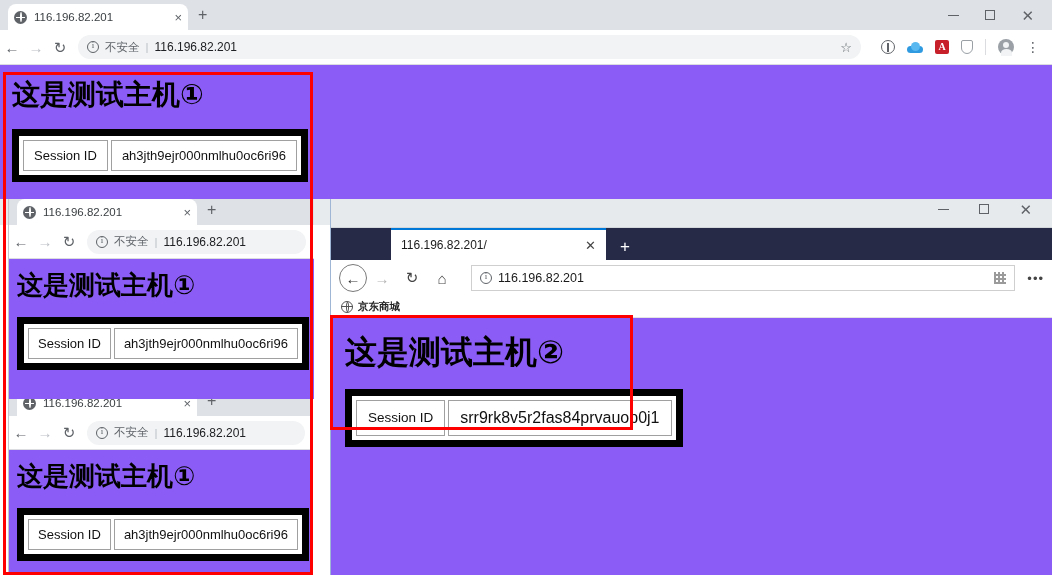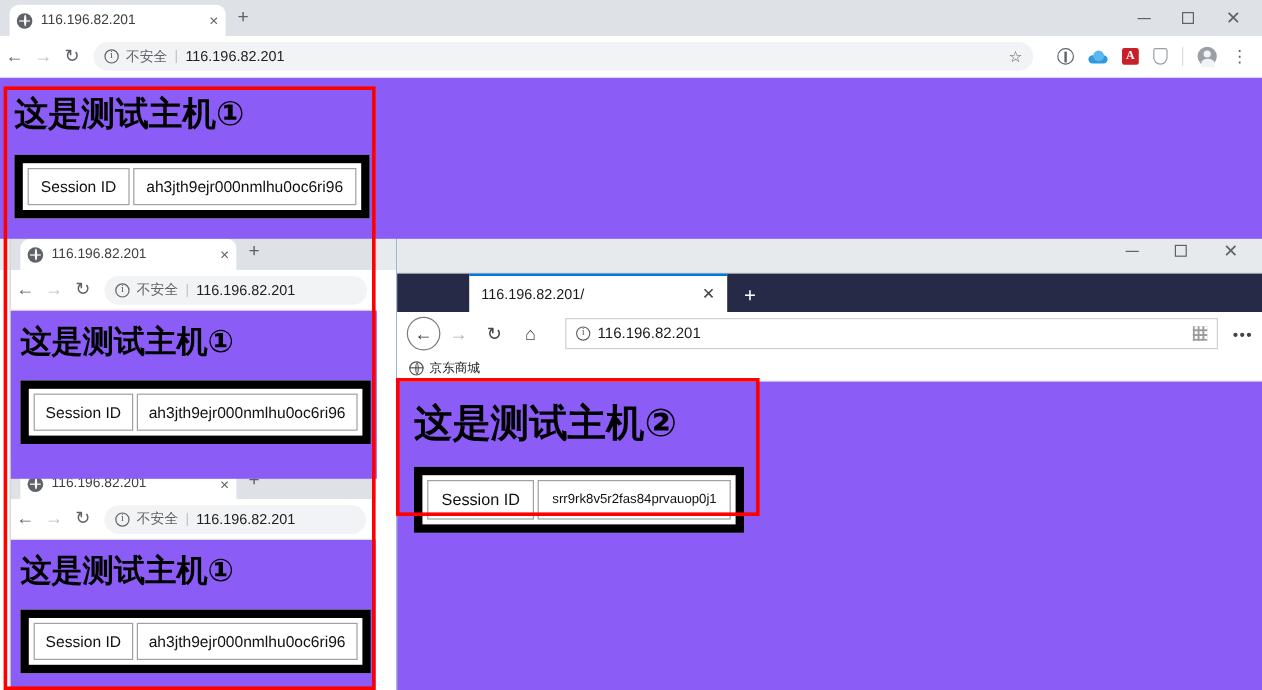--- a/index.html
+++ b/index.html
@@ -343,21 +343,21 @@
     position:absolute; left:-1px; top:4px;
     width:12px; height:1px; background:#555;
   }
   .globe-ico::after {
     content:"";
     position:absolute; left:3.5px; top:0px;
     width:3px; height:10px;
     border:1px solid #555; border-radius:50%;
     box-sizing:border-box;
   }
-  .fav-label { font-size: 10.5px; color: #222; }
+  .fav-label { font-size: 10.5px; color: #222; font-weight: bold; }
 
   .edge-wincontrols {
     position: absolute;
     top: 0; right: 0;
     height: 38px;
     display: flex; align-items: center;
     gap: 30px;
     padding-right: 20px;
     color:#555;
   }
@@ -526,21 +526,21 @@
     <span class="globe-ico"></span>
     <span class="fav-label">京东商城</span>
   </div>
   <div class="page" style="height:267px; padding:16px 0 0 14px;">
     <div class="host-title" style="font-size:32px; line-height:1.15; margin-bottom:18px;">这是测试主机②</div>
     <div class="sess-outer">
       <table class="sess-table">
           <tbody>
             <tr>
         <td style="font-size:13.5px; padding:8px 11px;">Session ID</td>
-        <td style="font-size:11px; padding:8px 11px;">srr9rk8v5r2fas84prvauop0j1</td>
+        <td style="font-size:16px; padding:8px 11px;">srr9rk8v5r2fas84prvauop0j1</td>
       </tr>
           </tbody>
         </table>
     </div>
   </div>
 </div>
 
 <div class="win" style="left:0px; top:0px; width:1052px; height:190px;">
   <div class="chrome-tabstrip" style="height:30px; background:#dee1e6;">
     <div class="chrome-tab">

